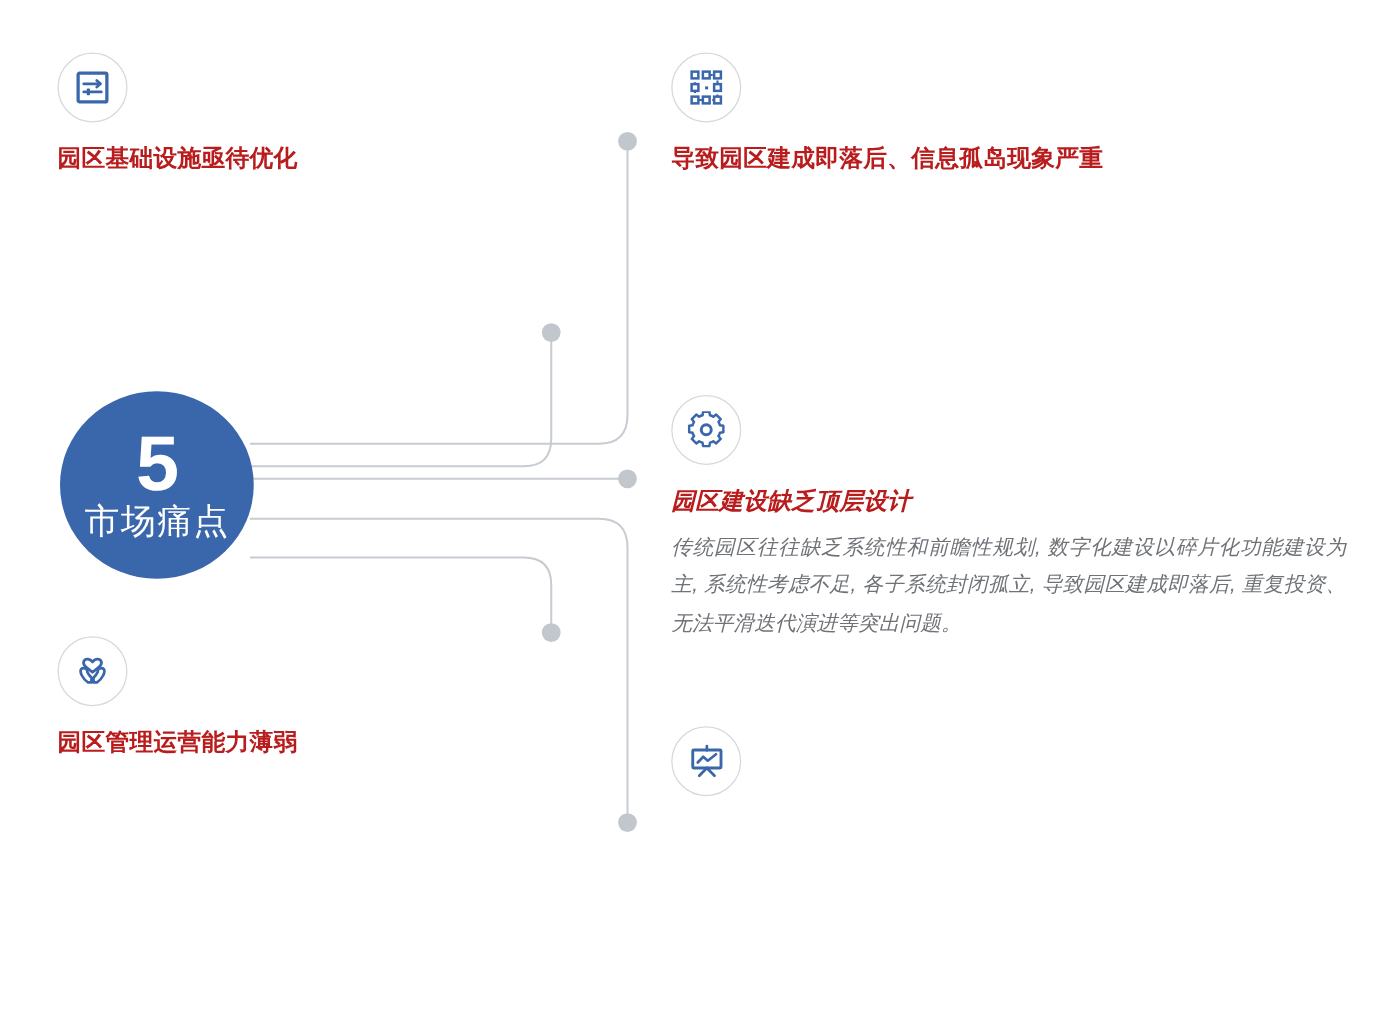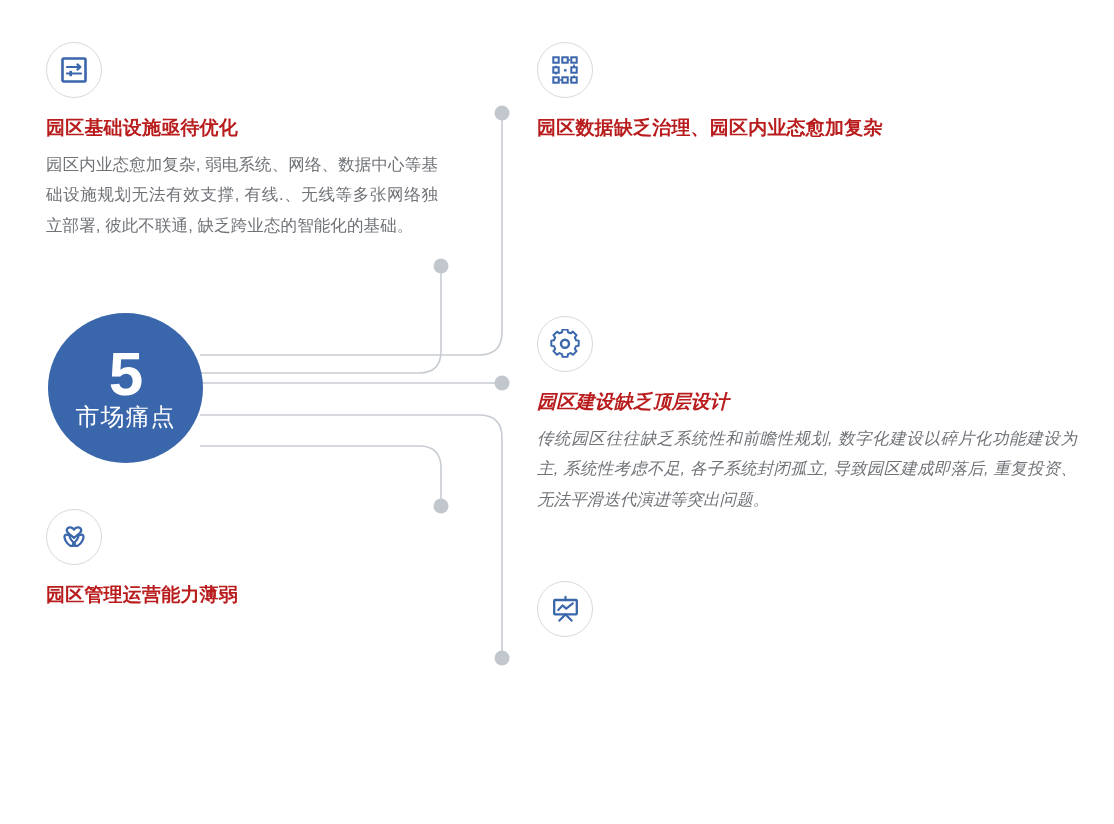--- a/index.html
+++ b/index.html
@@ -42,21 +42,21 @@
     z-index: 3;
   }
   .hub-number {
     font-size: 62px;
     font-weight: bold;
     line-height: 1;
     letter-spacing: -1px;
     margin-top: -4px;
   }
   .hub-caption {
-    font-size: 24px;
+    font-size: 28px;
     line-height: 1;
     margin-top: 0;
     letter-spacing: 1px;
   }
 
   
   .block {
     position: absolute;
     z-index: 2;
   }
@@ -132,21 +132,20 @@
         <line x1="7" y1="11" x2="20" y2="11" stroke="#3a66ab" stroke-width="2.2" stroke-linecap="round"></line>
         <polyline points="17.4,8.4 20.4,11 17.4,13.6" fill="none" stroke="#3a66ab" stroke-width="2.2" stroke-linecap="round" stroke-linejoin="round"></polyline>
         <circle cx="16" cy="11" r="0" fill="#3a66ab"></circle>
 
         <line x1="7" y1="17.5" x2="21" y2="17.5" stroke="#3a66ab" stroke-width="2.2" stroke-linecap="round"></line>
         <rect x="9.4" y="14.8" width="2.6" height="5.4" rx="0.6" fill="#3a66ab"></rect>
       </svg>
     </span>
   </div>
   <div class="block-title">园区基础设施亟待优化</div>
-  <div class="block-body">园区内业态愈加复杂, 弱电系统、网络、数据中心等基础设施规划无法有效支撑, 有线.、无线等多张网络独立部署, 彼此不联通, 缺乏跨业态的智能化的基础。</div>
 </div>
 
 <div class="block col-right w-right" style="top:42px;">
   <div class="icon-ring">
     <span>
       <svg width="28" height="28" viewBox="0 0 28 28">
 
         <rect x="5" y="4" width="18" height="20" fill="none" stroke="#3a66ab" stroke-width="1.7" stroke-dasharray="3 2.6"></rect>
 
         <g fill="#ffffff" stroke="#3a66ab" stroke-width="2">
@@ -157,21 +156,21 @@
           <rect x="20.3" y="11.3" width="5.4" height="5.4"></rect>
           <rect x="2.3" y="21.3" width="5.4" height="5.4"></rect>
           <rect x="11.3" y="21.3" width="5.4" height="5.4"></rect>
           <rect x="20.3" y="21.3" width="5.4" height="5.4"></rect>
         </g>
 
         <rect x="13.1" y="13.1" width="2.4" height="2.4" fill="#3a66ab"></rect>
       </svg>
     </span>
   </div>
-  <div class="block-title">园区数据缺乏治理、园区内业态愈加复杂</div>
+  <div class="block-title">导致园区建成即落后、信息孤岛现象严重</div>
 </div>
 
 <div class="block col-right w-right" style="top:316px;font-style:italic;">
   <div class="icon-ring">
     <span>
       <svg width="30" height="30" viewBox="0 0 30 30">
         <g transform="translate(15,15)" fill="none" stroke="#3a66ab" stroke-width="2.4" stroke-linejoin="round" stroke-linecap="round">
           <path d="M -3.1 -12.3 L 3.1 -12.3 L 3.6 -8.9
                    A 9.3 9.3 0 0 1 6.9 -7.5 L 9.7 -9.6
                    L 14.1 -5.2 L 11.9 -2.4

